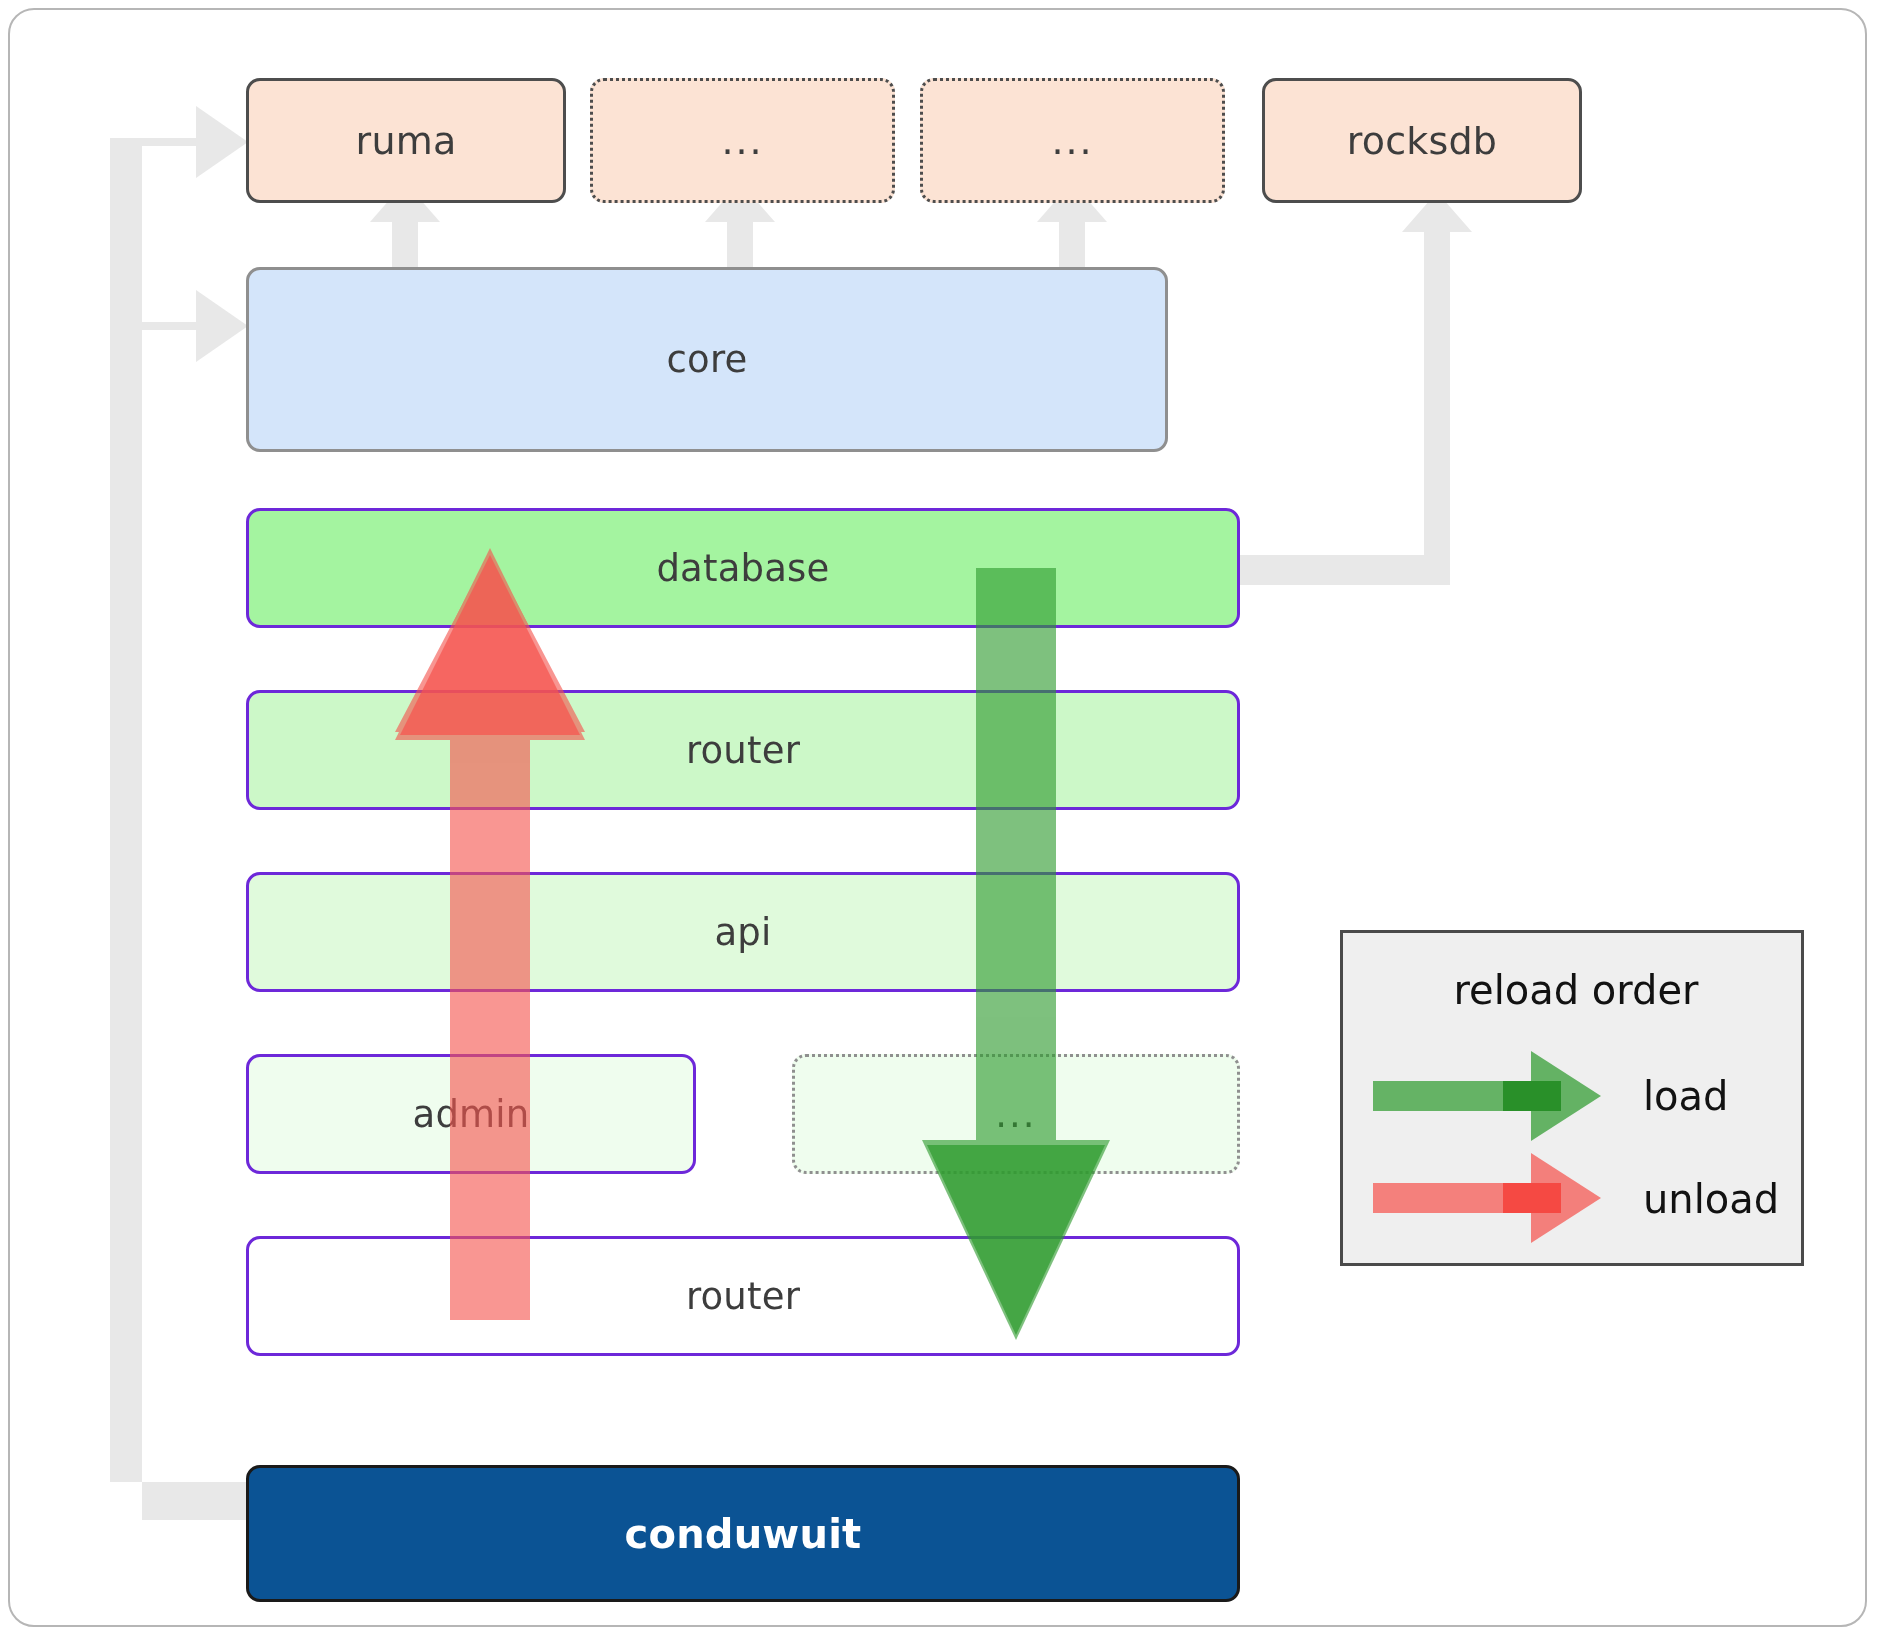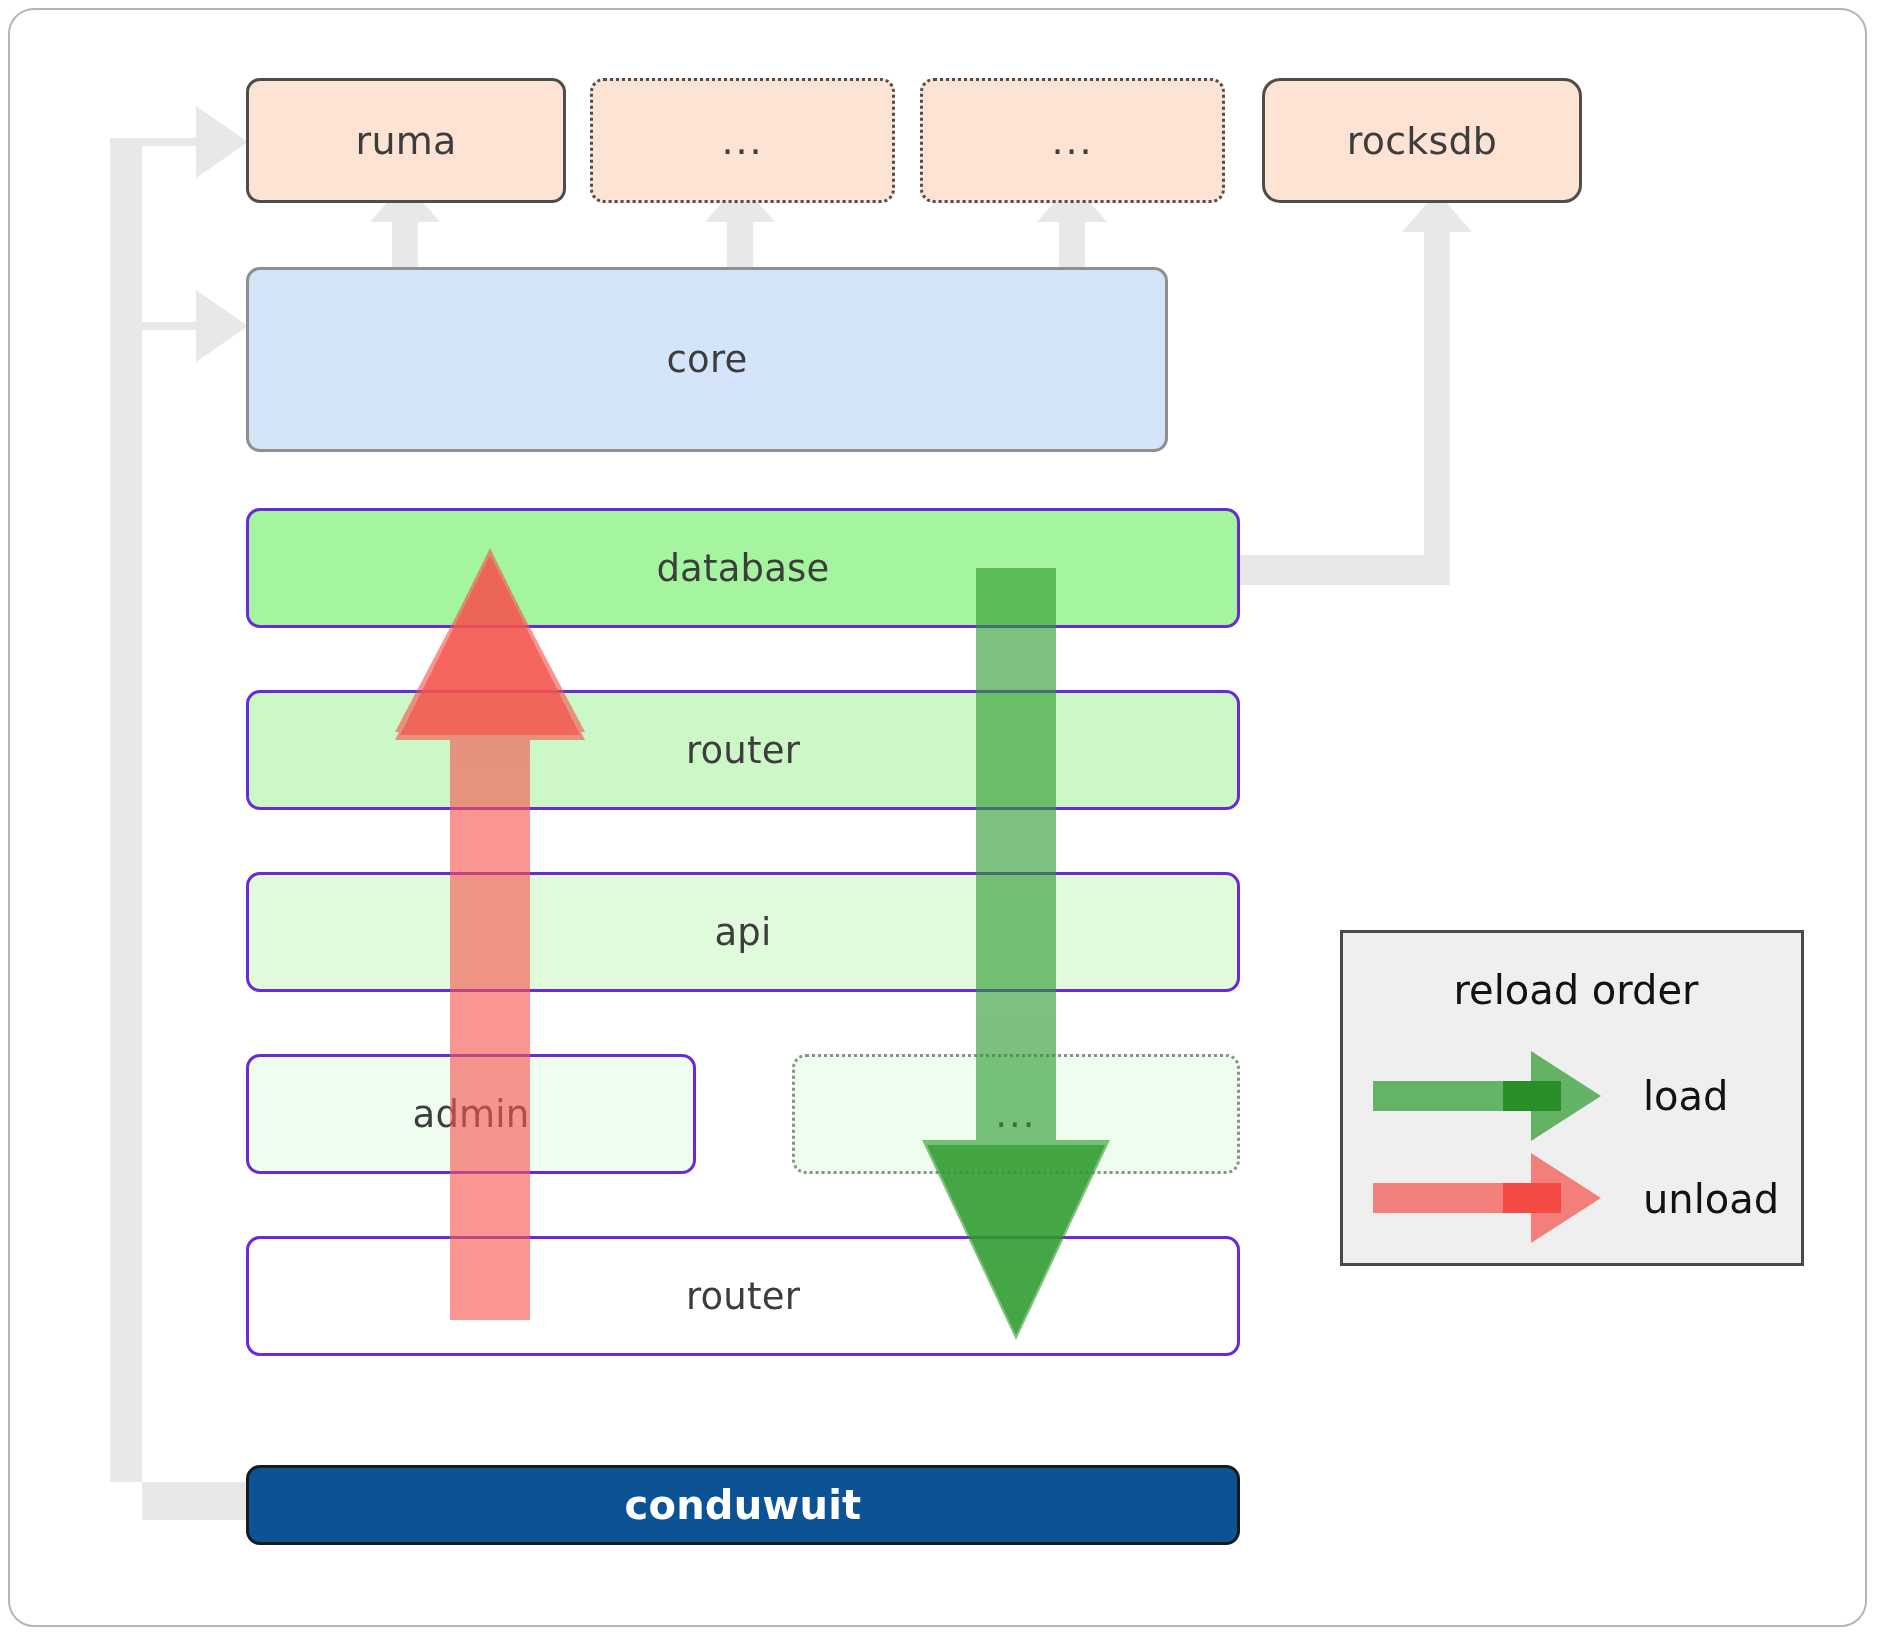--- a/index.html
+++ b/index.html
@@ -108,21 +108,21 @@
   </div>
 
   <div class="node dep dotted" style="left:590px;top:78px;width:305px;height:125px;">
     <span class="dots">...</span>
   </div>
 
   <div class="node dep dotted" style="left:920px;top:78px;width:305px;height:125px;">
     <span class="dots">...</span>
   </div>
 
-  <div class="node dep" style="left:1262px;top:78px;width:320px;height:125px;border-radius:18px;">
+  <div class="node dep" style="left:1262px;top:78px;width:320px;height:125px;">
     <span>rocksdb</span>
   </div>
 
   <div class="node core" style="left:246px;top:267px;width:922px;height:185px;">
     <span>core</span>
   </div>
 
   <div class="node layer" style="left:246px;top:508px;width:994px;height:120px;background:#a4f4a0;">
     <span>database</span>
   </div>
@@ -140,21 +140,21 @@
   </div>
 
   <div class="node layer dotted" style="left:792px;top:1054px;width:448px;height:120px;background:#effdee;">
     <span class="dots">...</span>
   </div>
 
   <div class="node layer" style="left:246px;top:1236px;width:994px;height:120px;background:#ffffff;">
     <span>router</span>
   </div>
 
-  <div class="node root" style="left:246px;top:1465px;width:994px;height:80px;">
+  <div class="node root" style="left:246px;top:1465px;width:994px;height:137px;">
     <span>conduwuit</span>
   </div>
 
   <svg class="overlay" viewBox="0 0 1883 1643" xmlns="http://www.w3.org/2000/svg">
 
     <g opacity="0.62">
       <rect x="450" y="640" width="80" height="680" fill="#f5554f"></rect>
       <polygon points="490,548 585,740 395,740" fill="#f5554f"></polygon>
       <polygon points="490,552 585,732 530,732 530,660 450,660 450,732 395,732" fill="#f5554f"></polygon>
     </g>

